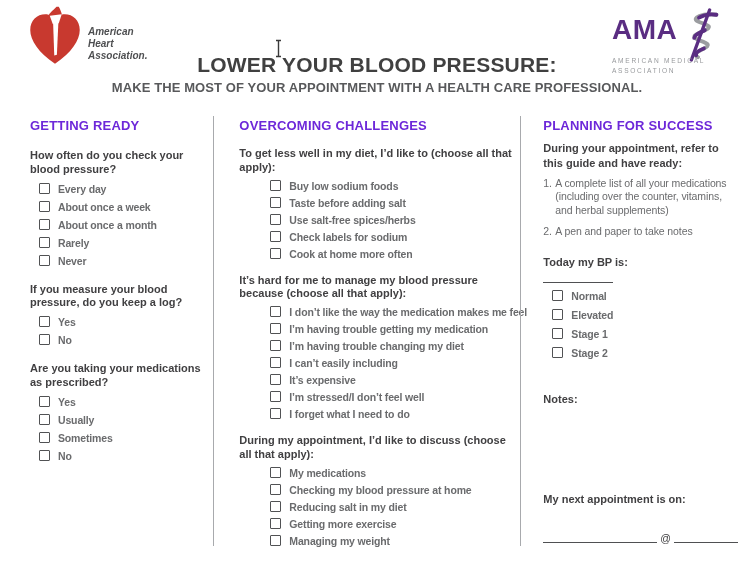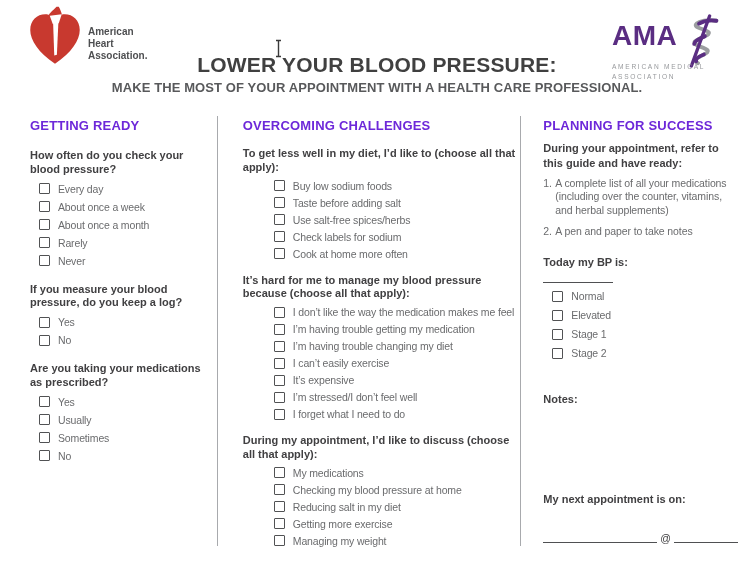--- a/index.html
+++ b/index.html
@@ -2,43 +2,43 @@
 <html><head>
 <meta charset="utf-8">
 <style>
   html,body { margin:0; padding:0; background:#e8e8e8; }
   .page {
     position:relative; width:754px; height:570px; background:#ffffff;
     font-family:"Liberation Sans", sans-serif; overflow:hidden; margin:0 auto;
   }
   
   .header { position:absolute; top:0; left:0; right:0; height:112px; }
-  .aha-logo { position:absolute; left:28px; top:6px; display:flex; }
+  .aha-logo { position:absolute; left:28px; top:6px; display:flex;font-style:italic; }
   .aha-text { font-size:10px; font-weight:bold; color:#4e4f51; line-height:1.2; margin:20px 0 0 6px; }
   .titles { position:absolute; left:0; right:0; top:53px; text-align:center; }
   .doc-title { margin:0; font-size:21px; font-weight:bold; color:#404040; letter-spacing:0.2px; }
   .doc-subtitle { margin:3px 0 0; font-size:13px; font-weight:bold; color:#58595b; letter-spacing:0.1px; }
-  .ama-logo { position:absolute; right:12px; top:14px; width:130px; }
+  .ama-logo { position:absolute; right:12px; top:8px; width:130px; }
   .ama-top { display:flex; align-items:flex-start; }
   .ama-acronym { font-size:28px; font-weight:bold; color:#5a2d82; letter-spacing:0.5px; line-height:1; margin-top:8px; }
   .ama-sub { font-size:6.6px; letter-spacing:1.7px; color:#97999c; line-height:1.55; margin-top:-6px; }
   .text-cursor { position:absolute; left:273px; top:39px; }
   
   .columns { position:absolute; top:112px; left:0; right:0; bottom:0; display:flex; padding:0 16px 0 30px; box-sizing:border-box; }
   .divider { width:1px; background:#a8aaad; height:430px; margin-top:4px; flex:none; }
   .col { box-sizing:border-box; }
   .col-1 { width:189px; padding-right:8px; }
   .col-2 { width:306px; padding-left:25px; }
   .col-3 { flex:1; padding-left:22px; }
   .col-heading { margin:6px 0 8px; font-size:13px; font-weight:bold; color:#6d28d9; letter-spacing:0.2px; }
   .qblock { margin-top:16px; }
   .col-2 .qblock { margin-top:14px; }
   .question { margin:0 0 4px; font-size:11px; font-weight:bold; color:#414042; line-height:1.25; }
   .options { padding-left:9px; }
-  .check-row { display:flex; align-items:center; margin:6px 0; }
+  .check-row { display:flex; margin:6px 0;font-weight:bold; }
   .col-2 .check-row { margin:5px 0;padding-left:22px; }
   .col-3 .check-row { margin:7px 0; }
   .checkbox { width:9px; height:9px; border:1.4px solid #515254; border-radius:1px; flex:none; background:#fff; }
   .check-label { font-size:10.5px; color:#6a6b6d; margin-left:8px; white-space:nowrap; letter-spacing:-0.15px; }
   
   .intro { margin:8px 0 6px; font-size:11px; font-weight:bold; color:#414042; line-height:1.35; }
   .numbered { display:flex; margin:6px 0 7px; font-size:10.5px; color:#6a6b6d; line-height:1.3; letter-spacing:-0.1px; }
   .numbered .num { flex:none; width:12px; }
   .bold-label { font-size:11px; font-weight:bold; color:#414042; }
   .bp-label { margin-top:18px; }
@@ -202,21 +202,21 @@
             <div class="check-row">
               <span class="checkbox"></span>
               <span class="check-label">I’m having trouble getting my medication</span>
             </div>
             <div class="check-row">
               <span class="checkbox"></span>
               <span class="check-label">I’m having trouble changing my diet</span>
             </div>
             <div class="check-row">
               <span class="checkbox"></span>
-              <span class="check-label">I can’t easily exercise</span>
+              <span class="check-label">I can’t easily including</span>
             </div>
             <div class="check-row">
               <span class="checkbox"></span>
               <span class="check-label">It’s expensive</span>
             </div>
             <div class="check-row">
               <span class="checkbox"></span>
               <span class="check-label">I’m stressed/I don’t feel well</span>
             </div>
             <div class="check-row">

